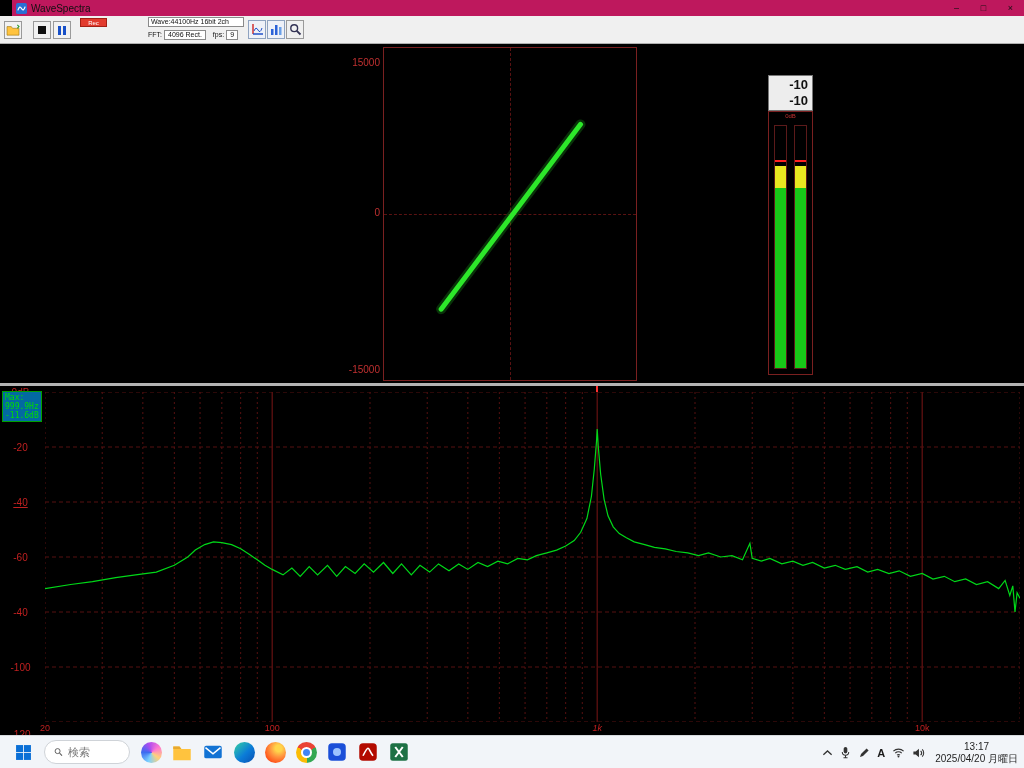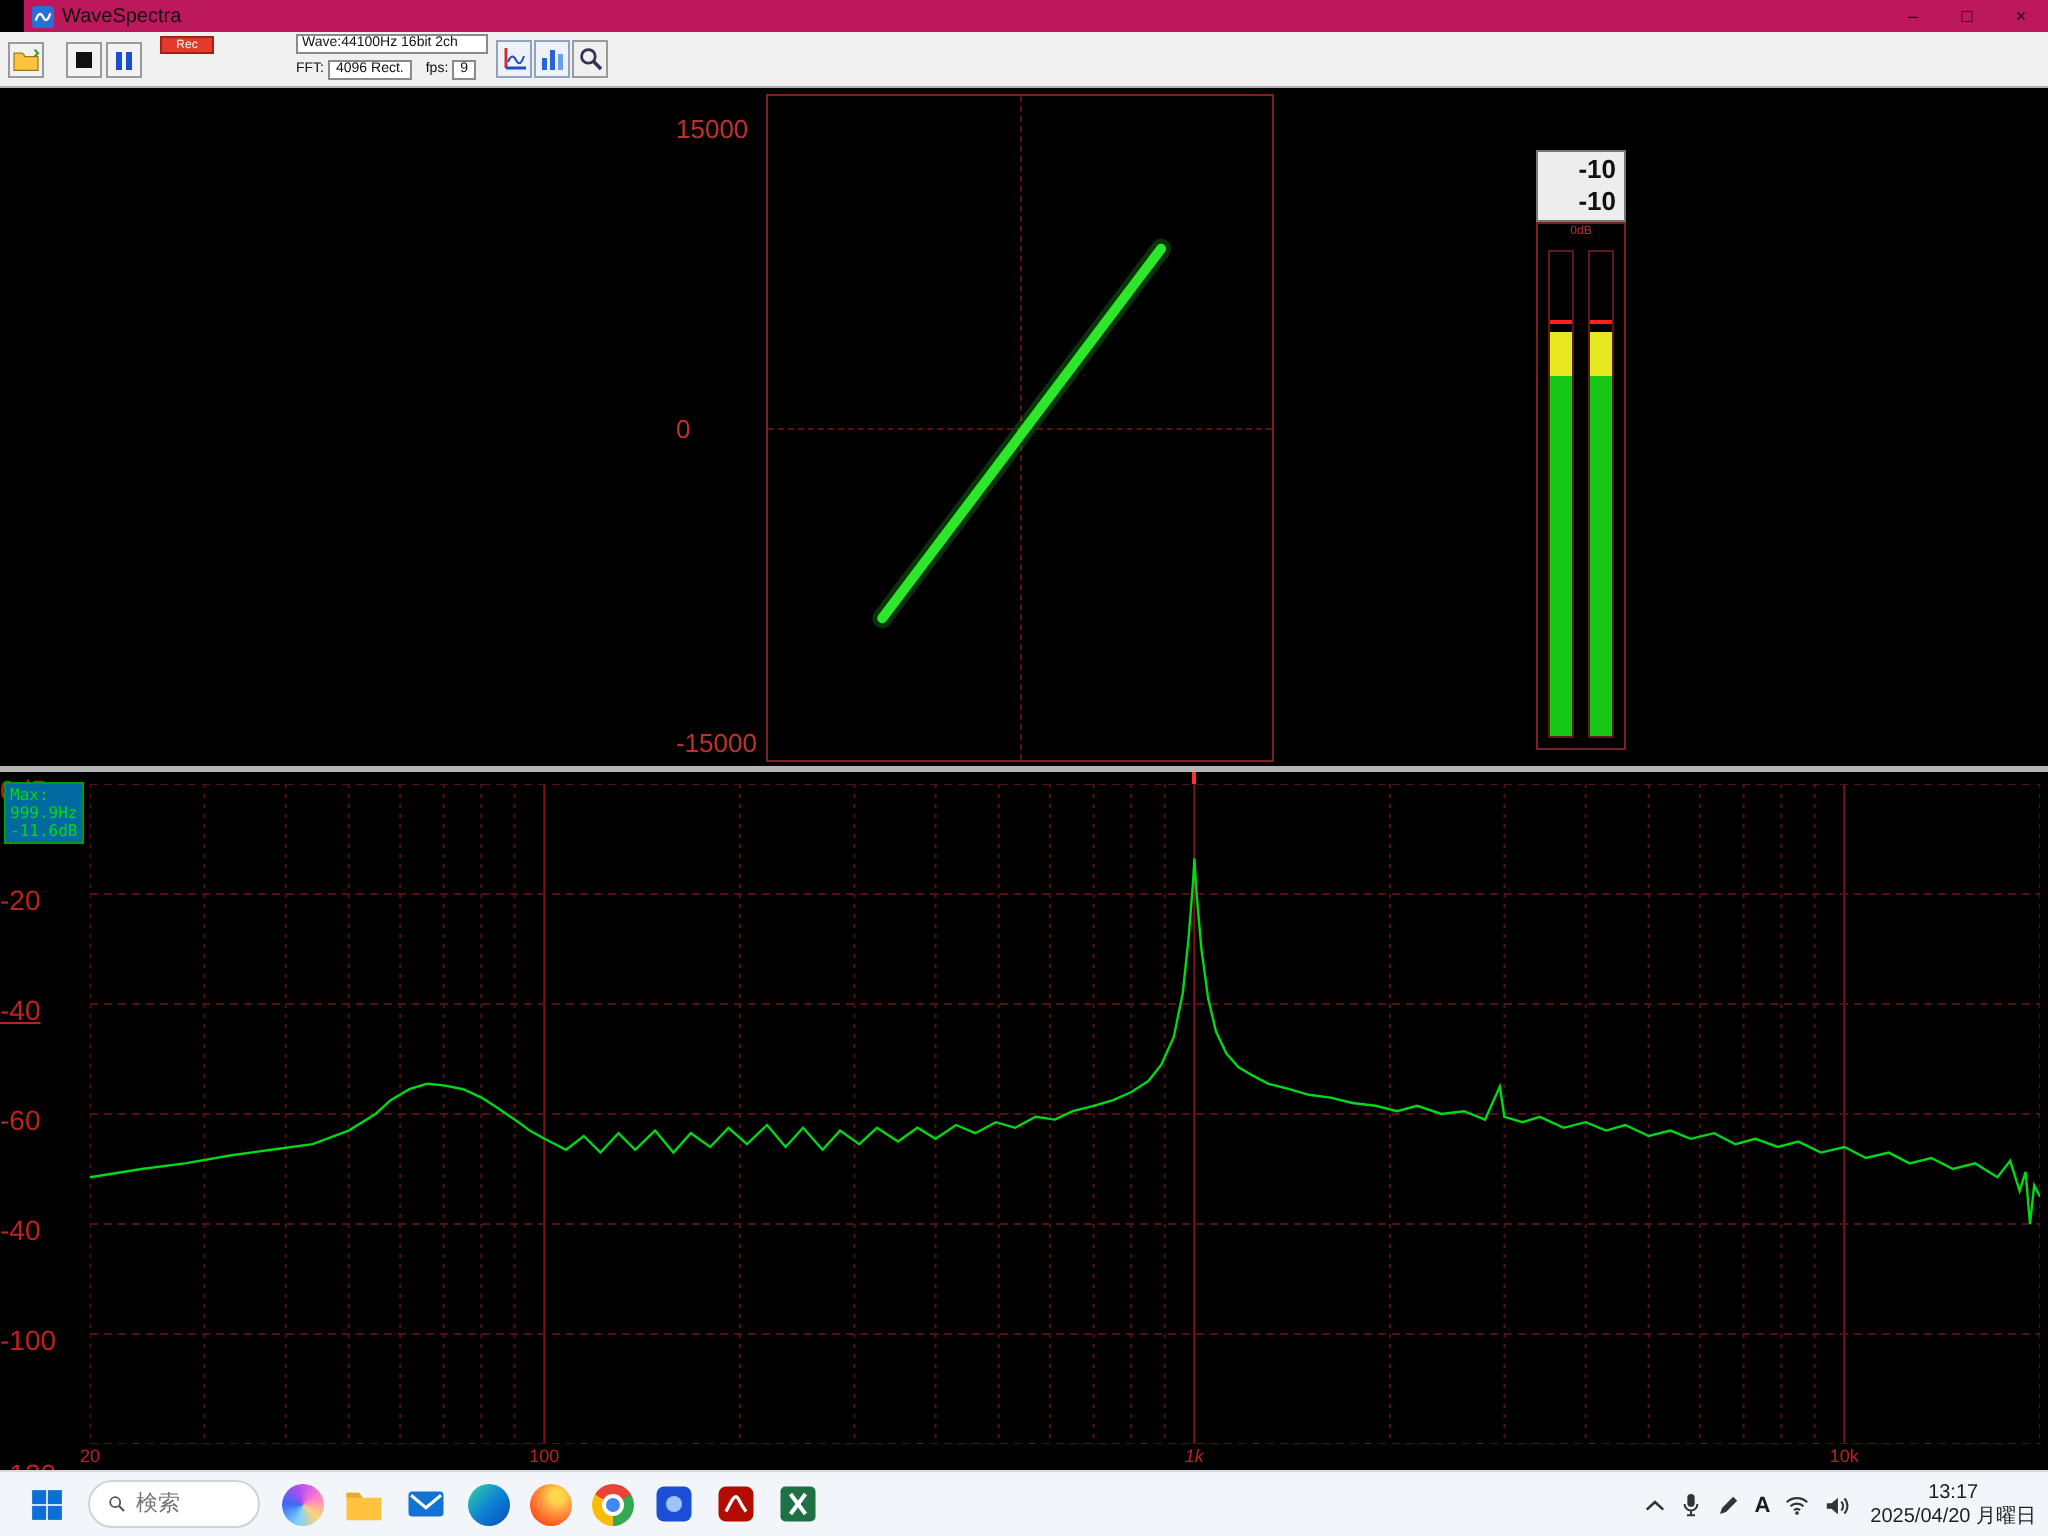--- a/index.html
+++ b/index.html
@@ -22,21 +22,21 @@
   .wave-field{position:absolute;left:148px;top:1px;width:96px;height:10px;background:#fff;border:1px solid #8a8a8a;font-size:7px;line-height:8px;padding:0 2px;color:#111;white-space:nowrap;overflow:hidden}
   .fft-row{position:absolute;left:148px;top:13px;height:11px;display:flex;align-items:center;font-size:7px;color:#111}
   .tb-label{margin-right:2px}
   .tb-field{background:#fff;border:1px solid #8a8a8a;height:10px;line-height:8px;font-size:7px;padding:0 3px;color:#111;white-space:nowrap}
   .tb-field.fps{min-width:10px;text-align:center}
   .fps-label{margin-left:7px;margin-right:2px}
   .tb-icon-btn{position:absolute;top:4px;width:18px;height:19px;background:#eef1f8;border:1px solid #8fa3c0;display:flex;align-items:center;justify-content:center;padding:0}
 
   
   .main{position:absolute;top:44px;left:0;width:1024px;height:341px;background:#000}
-  .scope-label{position:absolute;left:338px;width:42px;text-align:left;color:#c03030;font-size:13px}
+  .scope-label{position:absolute;left:338px;width:42px;text-align:right;color:#c03030;font-size:10px}
   .scope-box{position:absolute;left:383px;top:3px;width:254px;height:334px;border:1px solid #7a2020}
   .cross-h{position:absolute;left:0;right:0;top:50%;border-top:1px dashed #5a1212}
   .cross-v{position:absolute;top:0;bottom:0;left:50%;border-left:1px dashed #5a1212}
   .scope-svg{position:absolute;inset:0;width:100%;height:100%}
   .liss-glow{stroke:#2ae82a;stroke-width:10;opacity:.22;stroke-linecap:round}
   .liss-line{stroke:#2de82a;stroke-width:5;stroke-linecap:round}
 
   .meter-head{position:absolute;left:768px;top:31px;width:45px;height:36px;background:#ededed;border:1px solid #777;color:#111;font-size:13px;font-weight:bold;text-align:right;padding:1px 4px 0 0;line-height:16px}
   .meter-body{position:absolute;left:768px;top:67px;width:45px;height:264px;background:#000;border:1px solid #7a2020}
   .meter-scale-top{position:absolute;top:1px;left:0;right:0;text-align:center;color:#c03030;font-size:6px}
@@ -44,21 +44,21 @@
   .fill-green{position:absolute;bottom:0;left:0;right:0;background:#18c818}
   .fill-yellow{position:absolute;left:0;right:0;background:#e8e820}
   .peak{position:absolute;left:0;right:0;height:2px;background:#ff2020}
 
   
   .splitter{position:absolute;left:0;top:383px;width:1024px;height:3px;background:#b4b4b4;z-index:4}
 
   
   .spectrum{position:absolute;left:0;top:386px;width:1024px;height:349px;background:#000}
   .spec-svg{position:absolute;left:45px;top:6px}
-  .ylab{position:absolute;left:0;width:41px;text-align:left;color:#c02020;font-size:14px}
+  .ylab{position:absolute;left:0;width:41px;text-align:center;color:#c02020;font-size:10px}
   .xlab{position:absolute;color:#c02020;font-size:9px;transform:translateX(-50%);top:337px}
   .max-box{position:absolute;left:2px;top:5px;border:1px solid #00a000;background:#0369a1;color:#00dd00;font-size:8px;line-height:9px;padding:1px 2px;font-family:"DejaVu Sans Mono",monospace;z-index:2}
   .peak-marker{position:absolute;top:0;width:2px;height:6px;background:#ff3030}
 
   
   .taskbar{position:absolute;left:0;top:735px;width:1024px;height:33px;background:#f2f5f9;border-top:1px solid #d6dade;display:flex;align-items:center;z-index:6}
   .start-btn{margin-left:10px;width:26px;height:26px;display:flex;align-items:center;justify-content:center;border-radius:4px}
   .search-pill{margin-left:8px;width:86px;height:24px;background:#fff;border:1px solid #cfd3d8;border-radius:12px;display:flex;align-items:center;gap:5px;padding:0 9px}
   .search-pill input{border:none;outline:none;width:52px;font-size:11px;color:#333;background:transparent;font-family:inherit}
   .apps{display:flex;gap:5px;margin-left:8px}

